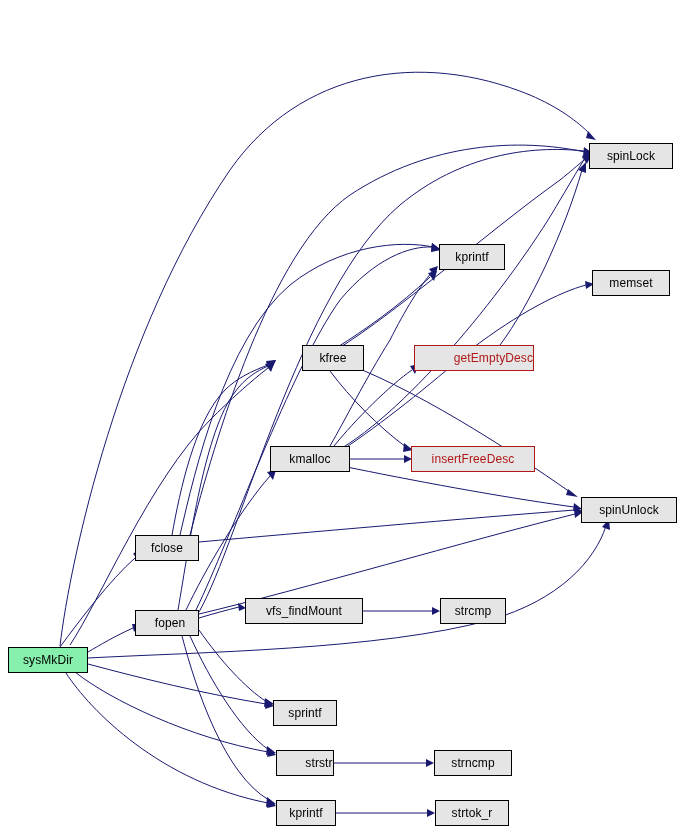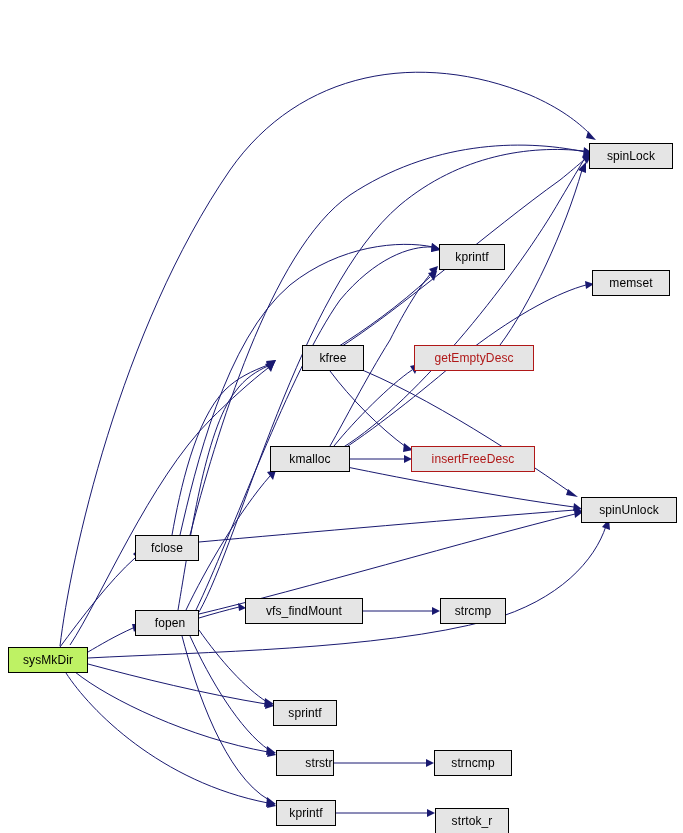--- a/index.html
+++ b/index.html
@@ -29,21 +29,21 @@
     color: #000000;
     font-size: 12px;
     line-height: 1;
     display: flex;
     align-items: center;
     justify-content: center;
     white-space: nowrap;
     letter-spacing: 0.1px;
   }
   .node-box.root {
-    background: #bef264;
+    background: #86efac;
     border-color: #000000;
   }
   .node-box.highlight {
     border-color: #b01818;
     color: #b01818;
   }
   svg .edge {
     fill: none;
     stroke: #191970;
     stroke-width: 1;
@@ -175,21 +175,21 @@
   </div>
 <div class="node-box" style="left:274px;top:345px; width:62px;  height:26px;margin-left:28px;">
     <span>kfree</span>
   </div>
 <div class="node-box" style="left:270px;top:446px; width:80px;  height:26px;">
     <span>kmalloc</span>
   </div>
 <div class="node-box" style="left:439px;top:244px; width:66px;  height:26px;">
     <span>kprintf</span>
   </div>
-<div class="node-box highlight" style="left:414px;top:345px; width:120px; height:26px;">
+<div class="node-box highlight" style="left:414px;top:345px; width:120px; height:26px;justify-content:flex-end;">
     <span>getEmptyDesc</span>
   </div>
 <div class="node-box highlight" style="left:411px;top:446px; width:124px; height:26px;">
     <span>insertFreeDesc</span>
   </div>
 <div class="node-box" style="left:592px;top:270px; width:78px;  height:26px;">
     <span>memset</span>
   </div>
 <div class="node-box" style="left:589px;top:143px; width:84px;  height:26px;">
     <span>spinLock</span>
@@ -208,15 +208,15 @@
   </div>
 <div class="node-box" style="left:276px;top:750px; width:58px;  height:26px;padding-left:28px;">
     <span>strstr</span>
   </div>
 <div class="node-box" style="left:434px;top:750px; width:78px;  height:26px;">
     <span>strncmp</span>
   </div>
 <div class="node-box" style="left:276px;top:800px; width:60px;  height:26px;">
     <span>kprintf</span>
   </div>
-<div class="node-box" style="left:435px;top:800px; width:74px;  height:26px;margin-top:8px;">
+<div class="node-box" style="left:435px;top:800px; width:74px;  height:26px;">
     <span>strtok_r</span>
   </div>
 
 </body></html>

